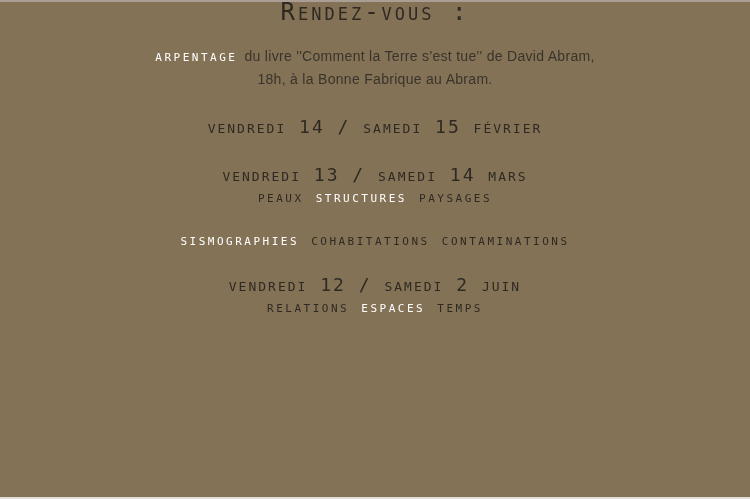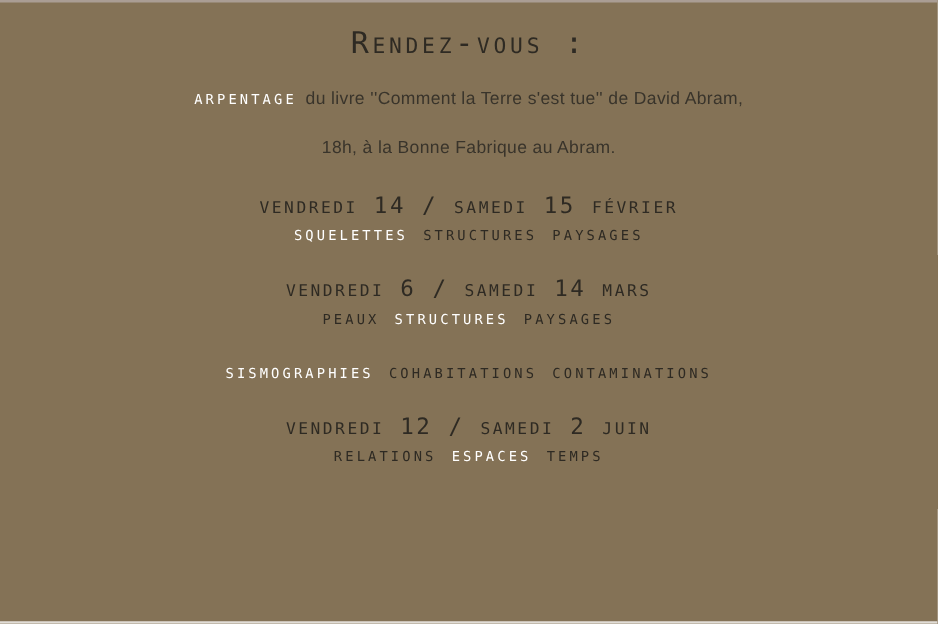--- a/index.html
+++ b/index.html
@@ -8,21 +8,20 @@
   }
   .poster {
     position: relative;
     width: 750px;
     height: 499px;
     background: #847256;
     overflow: hidden;
     font-family: "DejaVu Sans Mono", "Liberation Mono", monospace;
     text-align: center;
     box-sizing: border-box;
-    padding-top: 22px;
   }
   .edge {
     position: absolute;
     left: 0;
     width: 750px;
     height: 2px;
   }
   .edge-top { top: 0; background: #aa9d94; }
   .edge-bottom { bottom: 0; background: #e1ddd7; }
 
@@ -66,21 +65,20 @@
     font-size: 16px;
     letter-spacing: 2.5px;
     margin-right: 7px;
   }
   .body-text {
     font-family: "Liberation Sans", sans-serif;
     font-weight: 300;
     font-size: 14px;
     letter-spacing: 0.3px;
     color: #39342b;
-    margin-top: 16px;
   }
 
   .event { margin-top: 24px; }
 </style>
 </head>
 <body>
 
 <div class="poster">
   <div class="edge edge-top"></div>
 
@@ -88,25 +86,24 @@
 
   <section class="intro">
     <div class="line">
       <span class="hl">arpentage</span><span class="body-text">du livre ''Comment la Terre s'est tue'' de David Abram,</span>
     </div>
     <div class="line body-text">18h, à la Bonne Fabrique au Abram.</div>
   </section>
 
   <section class="event">
     <div class="date">vendredi 14 / samedi 15 février</div>
-    <div class="theme"><span></span><span class="hl">squelettes</span><span> structures paysages</span></div>
   </section>
 
   <section class="event">
-    <div class="date">vendredi 6 / samedi 14 mars</div>
+    <div class="date">vendredi 13 / samedi 14 mars</div>
     <div class="theme"><span>peaux </span><span class="hl">structures</span><span> paysages</span></div>
   </section>
 
 
   <section class="event">
     <div class="theme"><span></span><span class="hl">sismographies</span><span> cohabitations contaminations</span></div>
   </section>
 
   <section class="event">
     <div class="date">vendredi 12 / samedi 2 juin</div>

